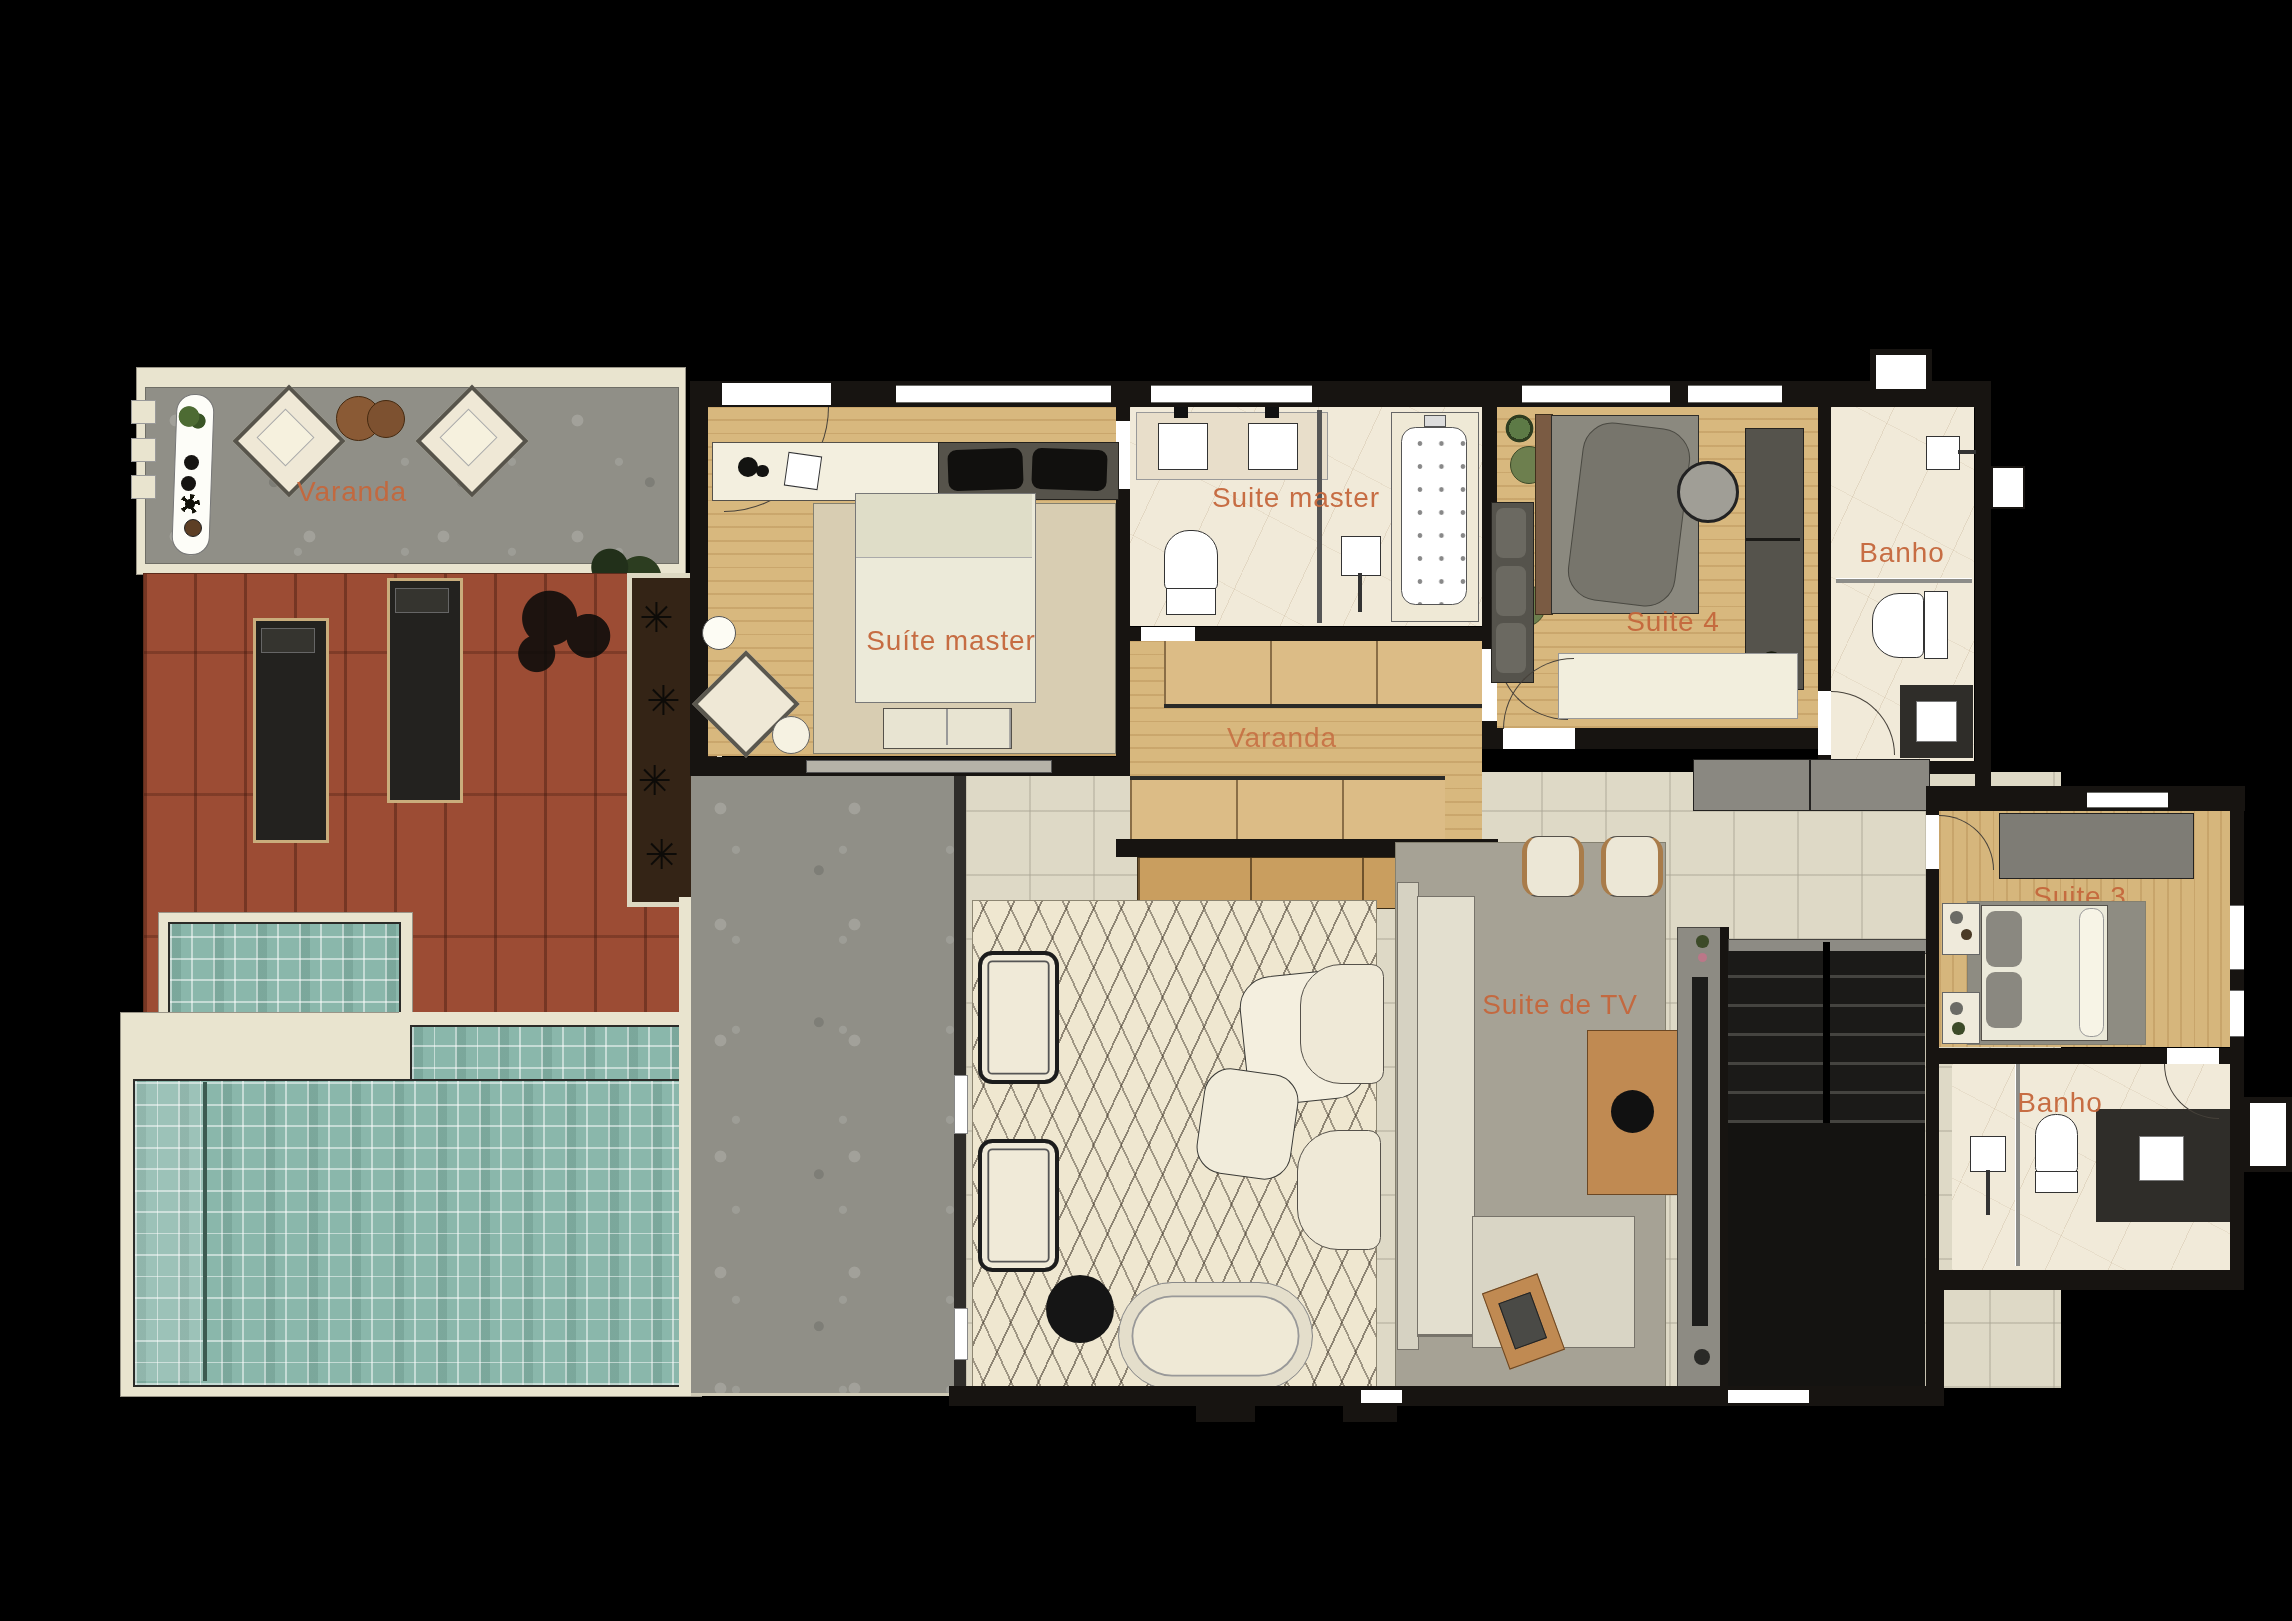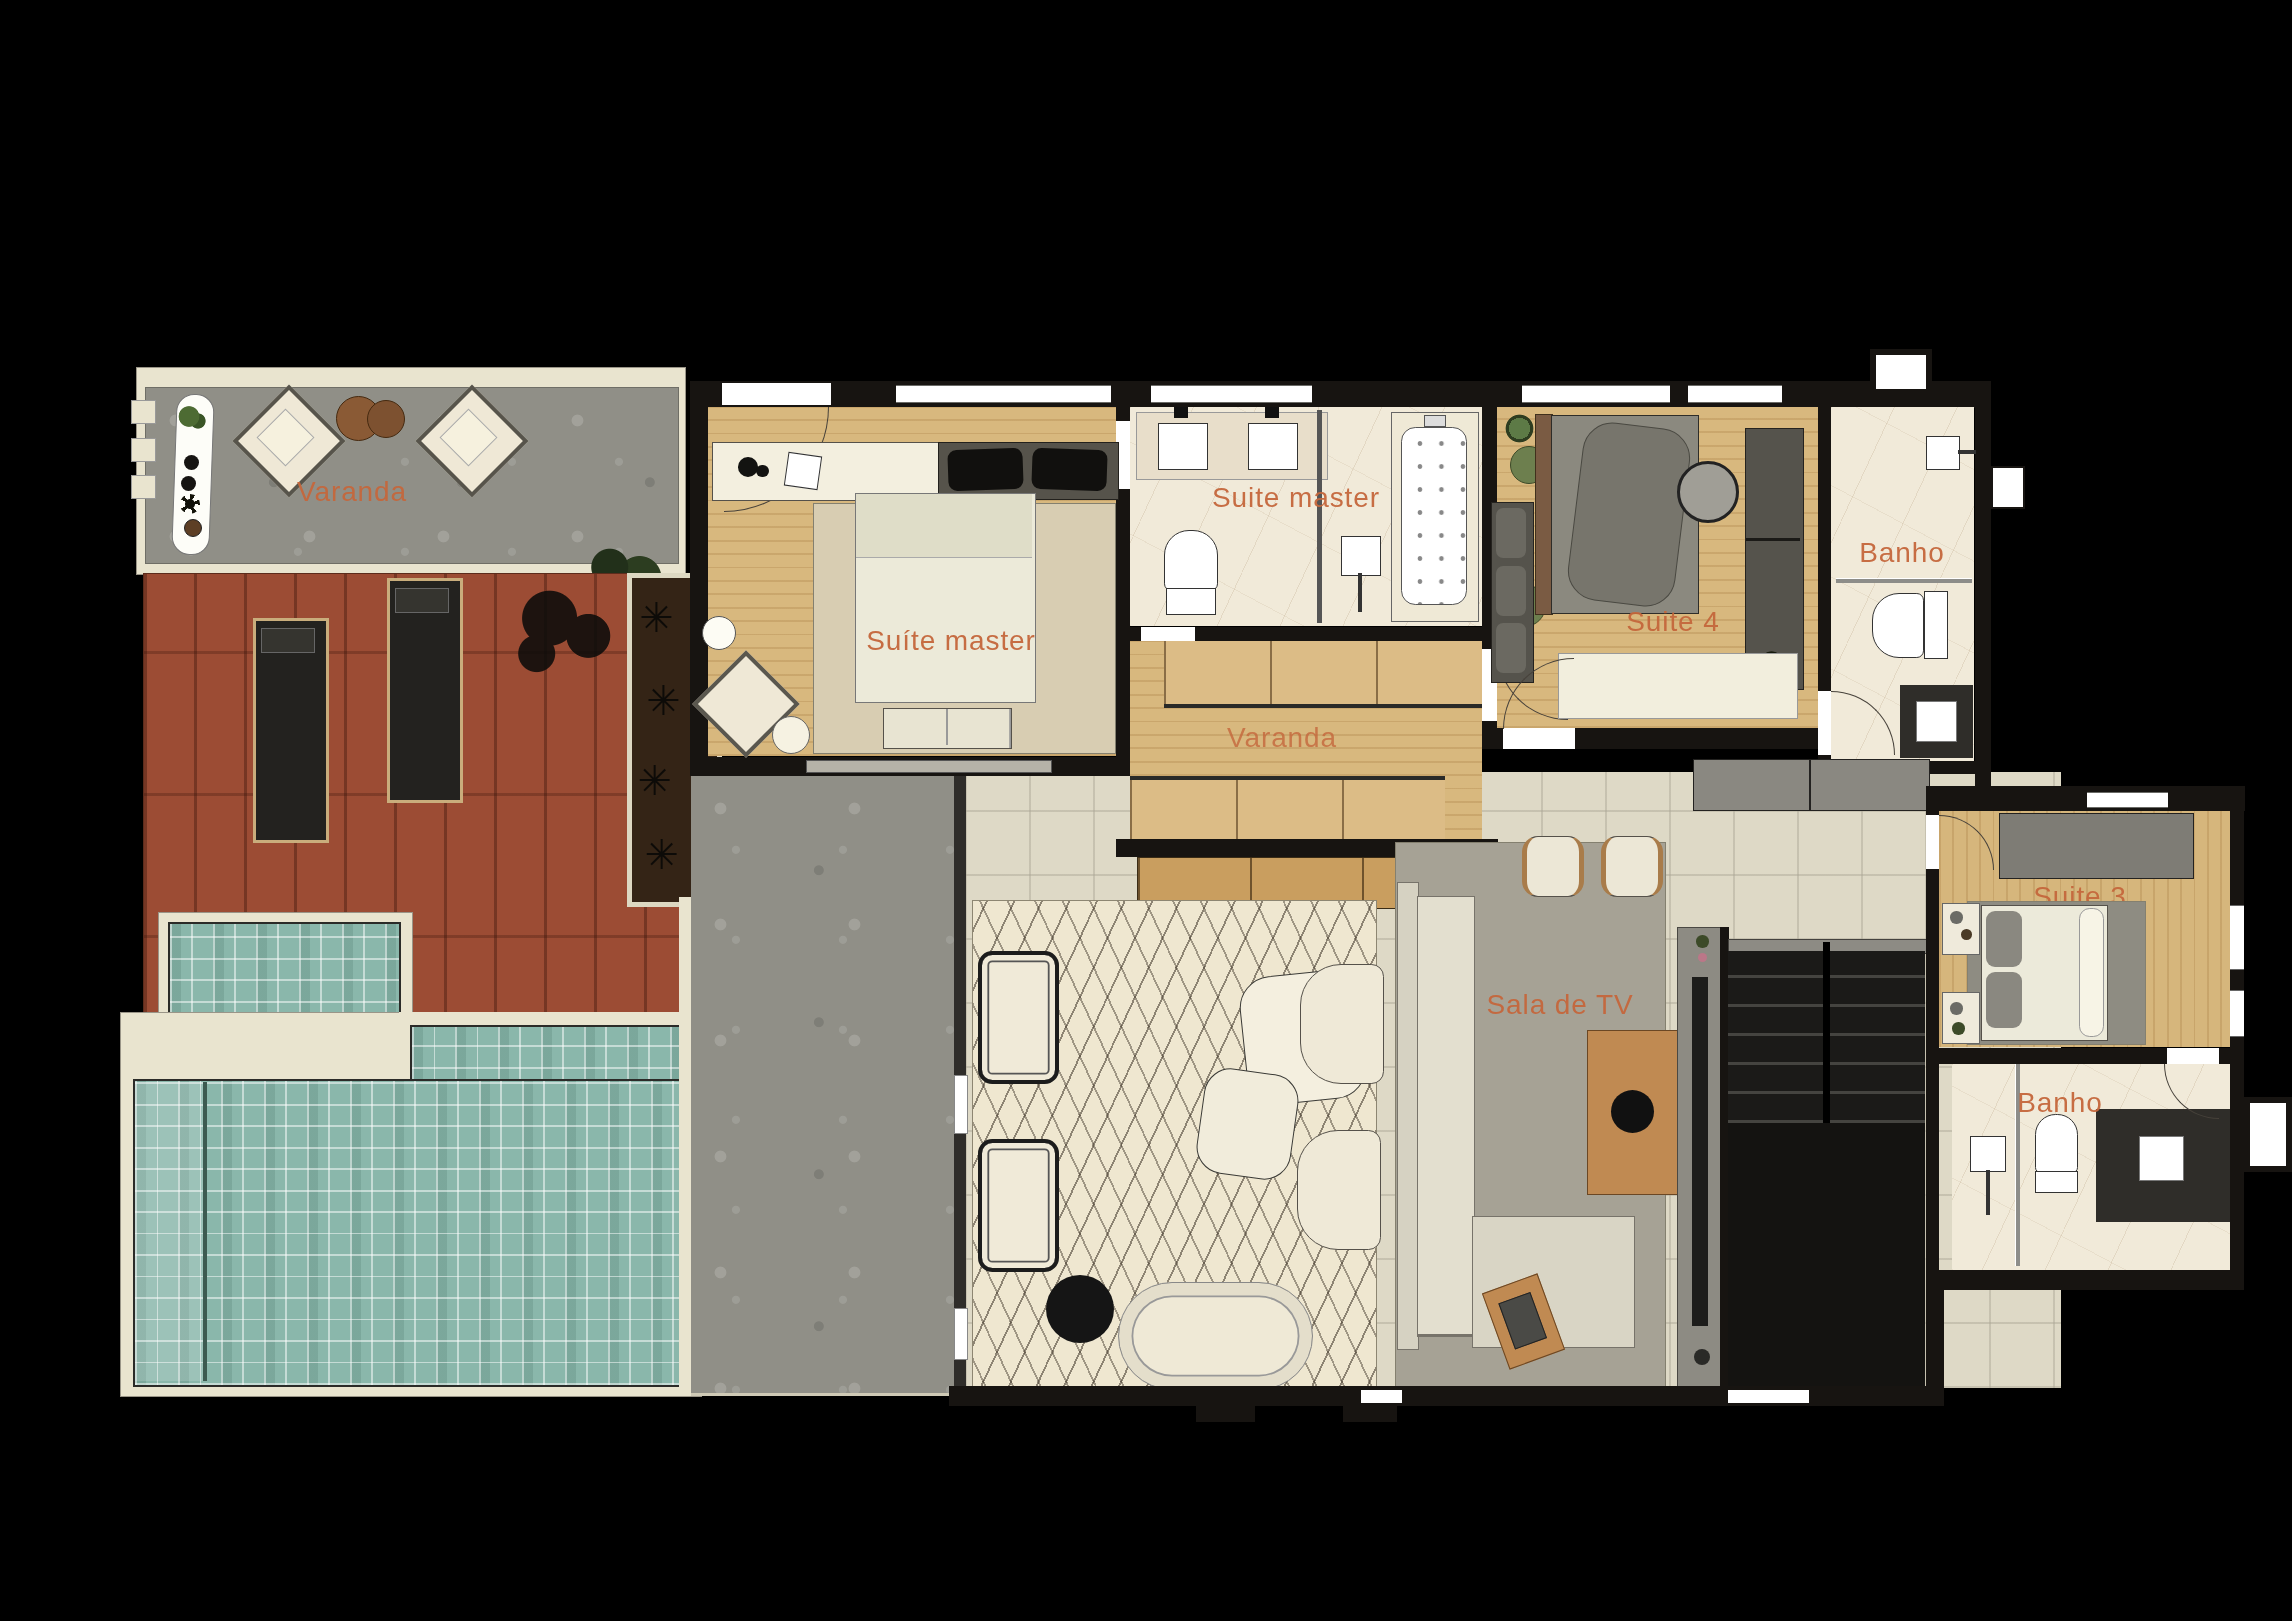--- a/index.html
+++ b/index.html
@@ -226,21 +226,21 @@
   <div class="abs" style="left:1417px;top:896px;width:56px;height:439px;background:#e3dfcf;border:0.9px solid #77736a;box-shadow:inset 0 -149px 0 -147px #77736a,inset 0 -297px 0 -296px #77736a;"></div>
   <div class="abs" style="left:1472px;top:1216px;width:161px;height:130px;background:#d9d5c5;border:0.9px solid #77736a;"></div>
   <div class="abs" style="left:1522px;top:836px;width:52px;height:59px;background:#ece7d6;border:1.8px solid #55514a;border-left:5.4px solid #a97c4a;border-right:5.4px solid #a97c4a;border-radius:16px;"></div>
   <div class="abs" style="left:1601px;top:836px;width:52px;height:59px;background:#ece7d6;border:1.8px solid #55514a;border-left:5.4px solid #a97c4a;border-right:5.4px solid #a97c4a;border-radius:16px;"></div>
   <div class="abs" style="left:1587px;top:1030px;width:90px;height:163px;background:#c08a52;border:1.8px solid #6b4724;">
     <div class="abs" style="left:23px;top:59px;width:43px;height:43px;background:#111;border-radius:50%;"></div>
   </div>
   <div class="abs" style="left:1494px;top:1281px;width:57px;height:79px;background:#c08a52;border:1.8px solid #6b4724;transform:rotate(-20deg);">
     <div class="abs" style="left:10.7px;top:14.3px;width:32px;height:47px;background:#4a4a46;border:0.9px solid #222;"></div>
   </div>
-  <div class="label" style="left:1560px;top:1005px;">Sala de TV</div>
+  <div class="label" style="left:1560px;top:1005px;">Suite de TV</div>
 
   <div class="abs" style="left:1677px;top:927px;width:48px;height:461px;background:#8d8b83;border:1.8px solid #4a4843;">
     <div class="abs" style="left:14.3px;top:49px;width:16px;height:349px;background:#1d1d1b;"></div>
     <div class="abs" style="left:18px;top:7.2px;width:12.5px;height:12.5px;background:#3c4a28;border-radius:50%;"></div>
     <div class="abs" style="left:19.7px;top:25px;width:9px;height:9px;background:#b78;border-radius:50%;"></div>
     <div class="abs" style="left:16px;top:421px;width:16px;height:16px;background:#2a2a27;border-radius:50%;"></div>
   </div>
   <div class="abs wall" style="left:1720px;top:927px;width:9px;height:461px;"></div>
   <div class="abs" style="left:1728px;top:939px;width:197px;height:12.5px;background:#8d8b84;border:0.9px solid #44423e;"></div>
   <div class="abs" style="left:1728px;top:951px;width:197px;height:172px;background-color:#1b1a18;background-image:repeating-linear-gradient(0deg,#454440 0 2.7px,transparent 2.7px 29px);"></div>

